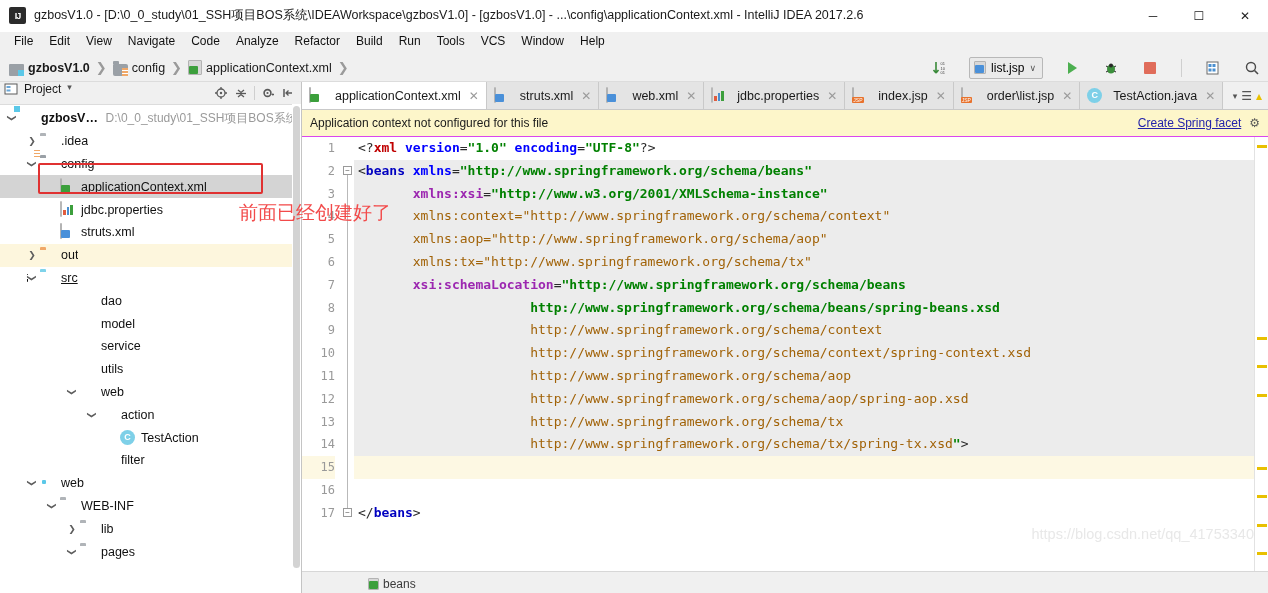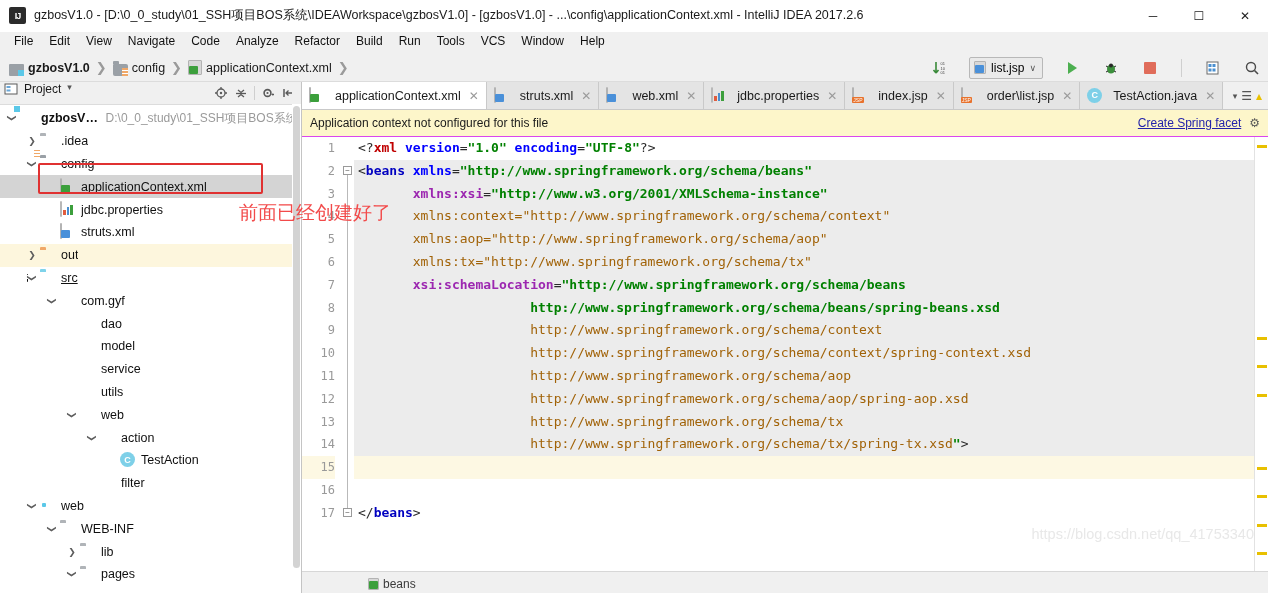--- a/index.html
+++ b/index.html
@@ -303,25 +303,20 @@
           <div class="row hl" style="padding-left: 24px;">
             <span class="arrow">❯</span>
             <span class="ico"><span class="f-folder orange"></span></span>
             <span class="lbl">out</span>
           </div>
           <div class="row" style="padding-left: 24px; text-decoration: underline;">
             <span class="arrow" style="transform: rotate(90deg); display: inline-block;">❯</span>
             <span class="ico"><span class="f-src"></span></span>
             <span class="lbl">src</span>
           </div>
-          <div class="row" style="padding-left: 44px;">
-            <span class="arrow" style="transform: rotate(90deg); display: inline-block;">❯</span>
-            <span class="ico"><span class="f-mod"></span></span>
-            <span class="lbl">com.gyf</span>
-          </div>
           <div class="row" style="padding-left: 64px;">
             <span class="arrow"></span>
             <span class="ico"><span class="f-mod"></span></span>
             <span class="lbl">dao</span>
           </div>
           <div class="row" style="padding-left: 64px;">
             <span class="arrow"></span>
             <span class="ico"><span class="f-mod"></span></span>
             <span class="lbl">model</span>
           </div>

